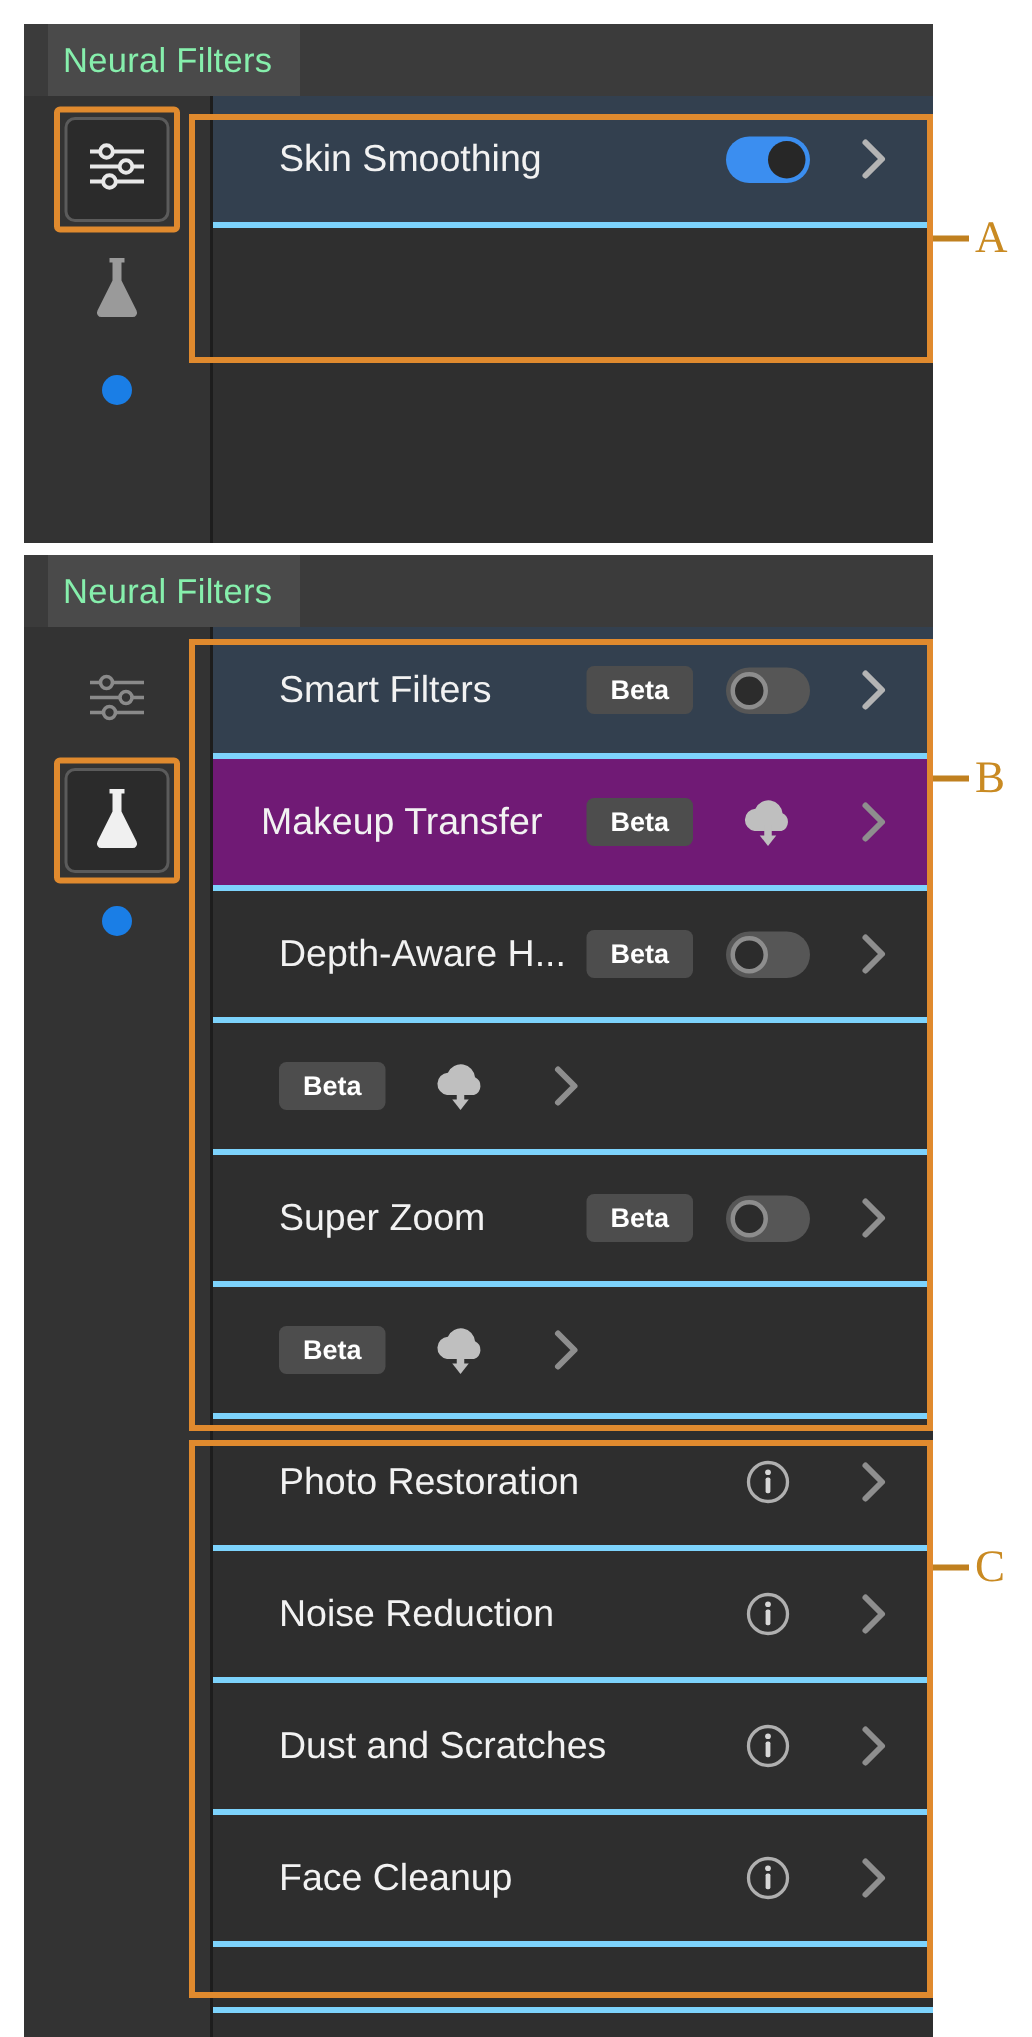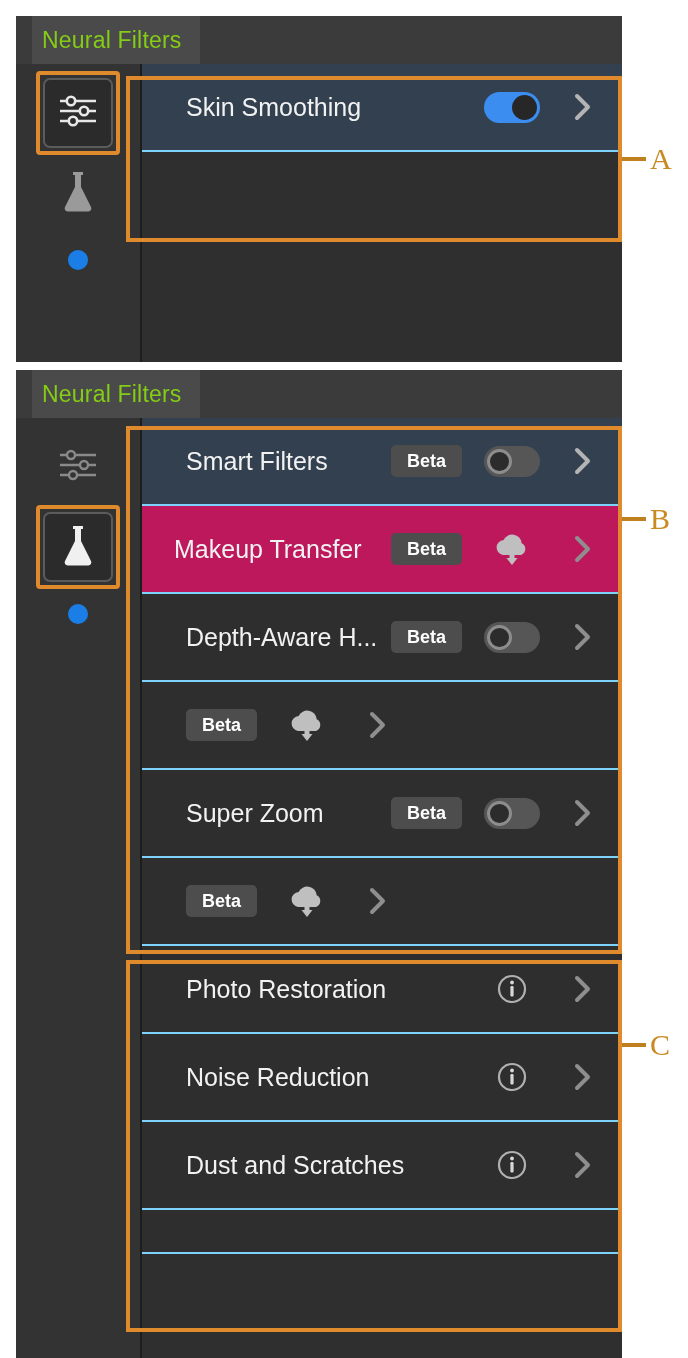--- a/index.html
+++ b/index.html
@@ -35,21 +35,21 @@
   }
   .panel-tab {
     position: absolute;
     left: 16px;
     top: 0;
     height: 48px;
     padding: 0 18px 0 10px;
     display: flex;
     align-items: center;
     background: #4a4a4a;
-    color: #84cc16;
+    color: #86efac;
     font-size: 23px;
     letter-spacing: 0.2px;
     white-space: nowrap;
   }
 
   .panel-body {
     position: absolute;
     left: 0;
     top: 48px;
     right: 0;
@@ -106,25 +106,25 @@
     background: #2f2f2f;
     overflow: hidden;
   }
 
   .row {
     height: 88px;
     display: flex;
     align-items: center;
     padding: 0 26px 0 44px;
     background: #2e2e2e;
-    border-bottom: 2px solid #7dd3fc;
+    border-bottom: 4px solid #7dd3fc;
     position: relative;
   }
   .row.selected { background: #33404f; }
-  .row.hover    { background: #be185d; padding-left: 32px; }
+  .row.hover    { background: #701a75; padding-left: 32px; }
   .row.partial  { height: 44px; }
 
   .row-label {
     flex: 1 1 auto;
     color: #f2f2f2;
     font-size: 25px;
     white-space: nowrap;
     overflow: hidden;
   }
 
@@ -453,20 +453,35 @@
               <rect x="14.4" y="13" width="3.2" height="10.5" rx="1.2" fill="#d8d8d8"></rect>
             </svg>
           </span>
           <span class="chev">
             <svg width="20" height="30" viewBox="0 0 20 30">
               <polyline points="4,4 15,15 4,26" fill="none" stroke="#8e8e8e" stroke-width="4" stroke-linecap="round" stroke-linejoin="round"></polyline>
             </svg>
           </span>
         </div>
 
+        <div class="row">
+          <span class="row-label">Face Cleanup</span>
+          <span class="info">
+            <svg width="32" height="32" viewBox="0 0 32 32">
+              <circle cx="16" cy="16" r="13" fill="none" stroke="#b0b0b0" stroke-width="2.2"></circle>
+              <circle cx="16" cy="9.5" r="1.9" fill="#d8d8d8"></circle>
+              <rect x="14.4" y="13" width="3.2" height="10.5" rx="1.2" fill="#d8d8d8"></rect>
+            </svg>
+          </span>
+          <span class="chev">
+            <svg width="20" height="30" viewBox="0 0 20 30">
+              <polyline points="4,4 15,15 4,26" fill="none" stroke="#8e8e8e" stroke-width="4" stroke-linecap="round" stroke-linejoin="round"></polyline>
+            </svg>
+          </span>
+        </div>
 
         <div class="row partial">
           <span class="row-label"></span>
         </div>
 
       </div>
     </div>
   </div>
 
   <div class="white-gutter" style="left:622px; top:0; width:66px; height:1358px;"></div>

